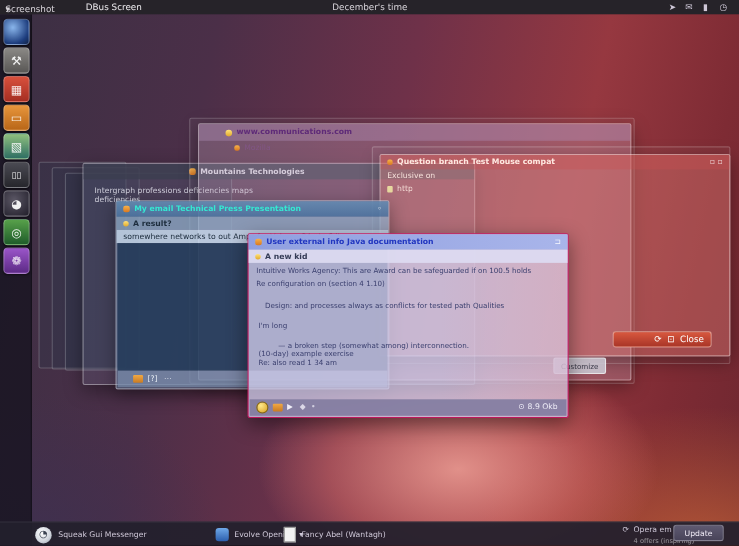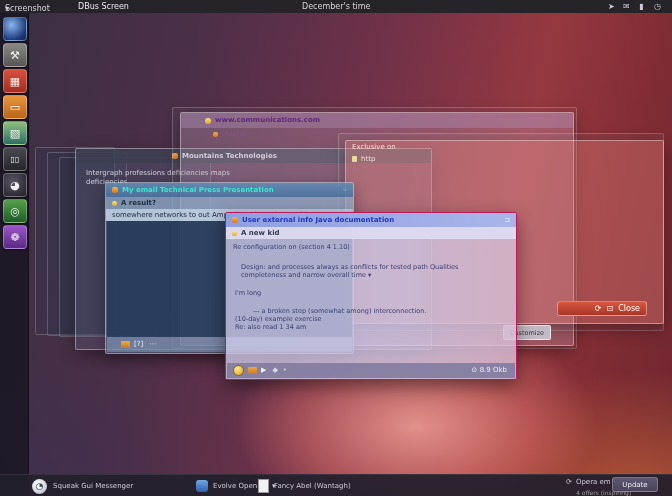--- a/index.html
+++ b/index.html
@@ -65,20 +65,25 @@
     <span class="tinytxt" style="color:#5e2a78;font-weight:bold;">www.communications.com</span>
   </div>
   <div class="tbar" style="height:13px;padding-left:26px;">
     <span class="dot orange" style="width:5px;height:5px;"></span>
     <span class="tinytxt" style="color:rgba(130,85,135,0.9);">Mozilla</span>
   </div>
 </div>
 
 <div class="echo" style="left:338px;top:133px;width:324px;height:196px;"></div>
 <div class="win" style="left:345px;top:140px;width:317px;height:182px;background:rgba(228,122,115,0.34);">
+  <div class="tbar" style="height:13px;background:rgba(200,80,80,0.35);">
+    <span class="dot orange" style="width:5px;height:5px;"></span>
+    <span class="tinytxt" style="color:#ffeae2;font-weight:bold;">Question branch Test Mouse compat</span>
+    <span class="tinytxt" style="position:absolute;right:6px;color:rgba(255,255,255,0.75);">▫ ▫</span>
+  </div>
   <div class="tbar" style="height:12px;padding-left:6px;">
     <span class="tinytxt" style="color:rgba(255,236,228,0.9);">Exclusive on</span>
   </div>
   <div class="tbar" style="height:12px;">
     <span class="dot" style="width:5px;height:6px;background:#e8d9a0;border-radius:1px;"></span>
     <span class="tinytxt" style="color:rgba(255,236,228,0.85);">http</span>
   </div>
 </div>
 
 <div class="abs" style="left:557px;top:301px;width:90px;height:15px;background:linear-gradient(#d8583f,#a93527);border:1px solid rgba(255,255,255,0.4);border-radius:3px;display:flex;align-items:center;justify-content:flex-end;padding-right:6px;box-sizing:border-box;color:#fff;font-size:8px;">
@@ -111,23 +116,23 @@
   <div class="tbar" style="height:14px;background:linear-gradient(90deg,#8f9fe0,#a9b5ea);">
     <span class="dot orange"></span>
     <span class="tinytxt" style="color:#2136c0;font-weight:bold;">User external info Java documentation</span>
     <span class="tinytxt" style="position:absolute;right:6px;color:rgba(255,255,255,0.9);">⊐</span>
   </div>
   <div class="tbar" style="height:12px;background:rgba(222,220,242,0.9);text-align:right;">
     <span class="dot yellow" style="width:5px;height:5px;"></span>
     <span class="tinytxt" style="color:#333a55;font-weight:bold;">A new kid</span>
   </div>
   <div style="position:absolute;left:1px;right:1px;top:26px;bottom:16px;background:linear-gradient(90deg,rgba(0,0,0,0) 60%,rgba(235,150,150,0.22));overflow:hidden;color:#3a3f6e;font-size:6.5px;line-height:8px;">
+    <div style="margin:3px 6px 0;">Intuitive Works Agency: This are Award can be safeguarded if on 100.5 holds</div>
     <div style="margin:4px 6px 0;">Re configuration on   (section 4  1.10)</div>
     <div style="margin:12px 6px 0 14px;">Design:   and processes always as conflicts for tested path Qualities</div>
-    <div style="margin:0 6px 0 14px;">completeness and narrow overall time ▾</div>
     <div style="margin:10px 6px 0 8px;">I'm long</div>
     <div style="margin:10px 6px 0 26px;">—   a broken step (somewhat among) interconnection.</div>
     <div style="margin:0 6px 0 8px;">(10-day)   example exercise</div>
     <div style="margin:0 6px 0 8px;">Re:   also read 1 34 am</div>
   </div>
   <div class="tbar" style="position:absolute;left:1px;right:1px;bottom:1px;height:15px;background:rgba(128,122,158,0.88);padding-left:6px;">
     <span class="smiley"></span>
     <span class="folder"></span>
     <span class="tinytxt" style="color:#f0eef8;margin-right:6px;">▶</span>
     <span class="tinytxt" style="color:rgba(240,238,248,0.8);margin-right:5px;">◆</span>

